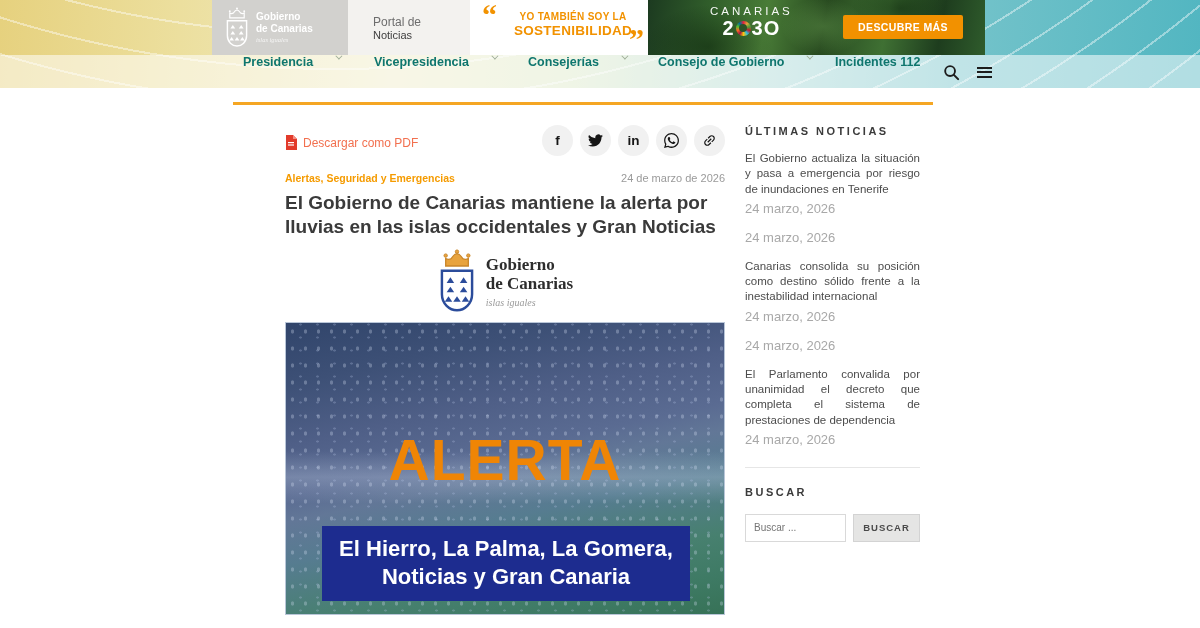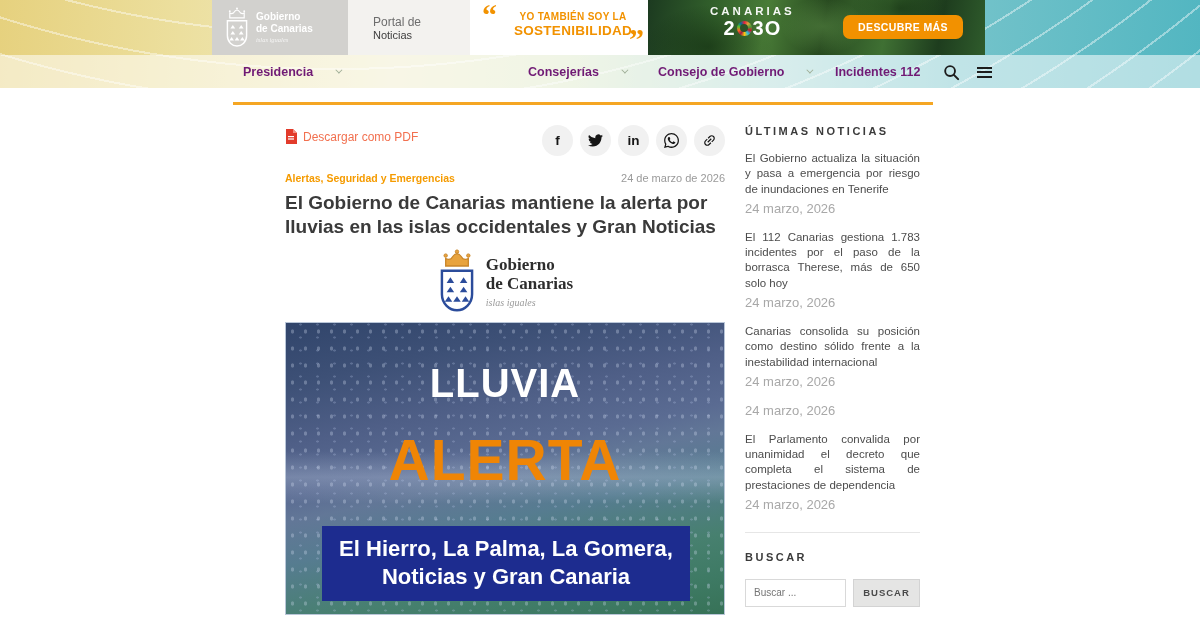--- a/index.html
+++ b/index.html
@@ -7,22 +7,22 @@
     font-family:"Liberation Sans", sans-serif; }
 
   
   .top { position:relative; width:1200px; height:88px; }
   .waves { position:absolute; inset:0;
     background:linear-gradient(93deg,#e6d17e 0%,#ecdf9e 15%,#f0ecc8 33%,#dce8c8 48%,#a9d8d5 65%,#74c3ca 80%,#52b6c1 100%); }
   .waves::after { content:""; position:absolute; inset:0;
     background:repeating-radial-gradient(circle at 28% -1050px, rgba(255,255,255,0) 0 33px, rgba(255,255,255,.42) 33px 35px); }
   .navbar { position:absolute; left:0; top:55px; width:100%; height:33px;
     background:rgba(255,255,255,.55); }
-  .nav-item { position:absolute; top:0; height:33px; display:flex; align-items:center; gap:22px;
-    font-size:12.5px; font-weight:700; color:#701a75; cursor:pointer; white-space:nowrap; }
+  .nav-item { position:absolute; top:0; height:33px; display:flex; gap:22px;
+    font-size:12.5px; font-weight:700; color:#0f766e; cursor:pointer; white-space:nowrap; }
   .chev { width:5px; height:5px; border-right:1.6px solid #9fae97; border-bottom:1.6px solid #9fae97;
     transform:rotate(45deg) translateY(-2px); display:inline-block; }
   .icon-btn { position:absolute; top:4px; width:26px; height:26px; display:flex; align-items:center;
     justify-content:center; cursor:pointer; background:transparent; border:none; }
   .burger { width:15px; height:11px; border-top:2px solid #1c1c1c; border-bottom:2px solid #1c1c1c;
     position:relative; }
   .burger::after { content:""; position:absolute; left:0; right:0; top:2.5px; height:2px; background:#1c1c1c; }
 
   
   .hbox { position:absolute; top:0; height:55px; }
@@ -43,36 +43,36 @@
   .q-text { position:absolute; left:40px; top:11px; width:126px; text-align:center; color:#F29200; }
   .q-line1 { font-size:10px; font-weight:700; letter-spacing:.3px; }
   .q-line2 { font-size:13.5px; font-weight:800; letter-spacing:.3px; margin-top:1px; }
   .leaf-box { left:648px; width:337px; cursor:pointer; overflow:hidden;
     background:
       radial-gradient(70px 45px at 75% 15%, rgba(12,36,12,.55), transparent 70%),
       radial-gradient(90px 60px at 18% 85%, rgba(8,28,8,.5), transparent 70%),
       radial-gradient(60px 40px at 52% 48%, rgba(130,190,100,.3), transparent 70%),
       linear-gradient(100deg,#1c3a20 0%,#33622c 20%,#497c37 35%,#27491f 52%,#3f7033 70%,#1e3d1e 86%,#2f5c2c 100%); }
   .brand2030 { position:absolute; left:62px; top:5px; display:flex; flex-direction:column; align-items:center; }
-  .brand-top { color:#fff; font-size:11.5px; font-weight:700; letter-spacing:3px; opacity:.95; }
+  .brand-top { color:#fff; font-size:11.5px; font-weight:400; letter-spacing:3px; opacity:.95; }
   .brand-row { display:flex; align-items:center; color:#fff; font-size:20px; font-weight:700;
     letter-spacing:1px; line-height:1; margin-top:1px; }
   .wheel { width:15px; height:15px; border-radius:50%; position:relative; margin:0 1px; display:inline-block;
     background:conic-gradient(#e5243b,#dda63a,#4c9f38,#c5192d,#26bde2,#fcc30b,#a21942,#fd6925,#56c02b,#00689d,#e5243b); }
   .wheel::after { content:""; position:absolute; inset:3.5px; border-radius:50%; background:#2c5228; }
   .cta-btn { position:absolute; right:22px; top:15px; background:#F29100; color:#fff; border:none;
-    border-radius:7px; padding:6px 15px; font-size:10.5px; font-weight:700; letter-spacing:.4px;
+    border-radius:2px; padding:6px 15px; font-size:10.5px; font-weight:700; letter-spacing:.4px;
     cursor:pointer; font-family:"Liberation Sans", sans-serif; }
 
   
   .content { margin:14px 0 0 233px; width:700px; border-top:3px solid #F5A623;
     padding:20px 13px 0 52px; display:flex; }
   .main { width:440px; }
 
-  .row1 { display:flex; justify-content:space-between; align-items:flex-start; }
+  .row1 { display:flex; justify-content:space-between; align-items:center; }
   .pdf-link { display:flex; align-items:center; gap:6px; color:#F2704F; font-size:12px;
     cursor:pointer; text-decoration:none; margin-top:4px; }
   .socials { display:flex; gap:7px; }
   .soc { width:31px; height:31px; border-radius:50%; background:#f1f1f1; display:flex;
     align-items:center; justify-content:center; color:#161616; font-weight:700; font-size:13.5px;
     cursor:pointer; border:none; }
 
   .meta-row { display:flex; justify-content:space-between; align-items:baseline; margin-top:16px; }
   .category { color:#F59B00; font-weight:700; font-size:10.5px; cursor:pointer; }
   .pub-date { color:#9a9a9a; font-size:11px; }
@@ -164,20 +164,24 @@
         <span>3</span>
         <span>O</span>
       </div>
     </div>
     <button class="cta-btn">DESCUBRE MÁS</button>
   </div>
 
   <div class="navbar">
     <div class="nav-item" style="left:243px">
       <span>Presidencia</span>
+      <span class="chev"></span>
+    </div>
+    <div class="nav-item" style="left:374px">
+      <span>Vicepresidencia</span>
       <span class="chev"></span>
     </div>
     <div class="nav-item" style="left:528px">
       <span>Consejerías</span>
       <span class="chev"></span>
     </div>
     <div class="nav-item" style="left:658px">
       <span>Consejo de Gobierno</span>
       <span class="chev"></span>
     </div>
@@ -257,35 +261,33 @@
           <polygon points="29,50 25,56 33,56" fill="#2B4C9B"></polygon>
       </svg>
       <div class="crest-text">
         <div class="l">Gobierno</div>
         <div class="l">de Canarias</div>
         <div class="crest-tagline">islas iguales</div>
       </div>
     </div>
 
     <div class="hero">
-      <div class="hero-lluvia">LLUVIA</div>
       <div class="hero-alerta">ALERTA</div>
       <div class="hero-caption">El Hierro, La Palma, La Gomera, Noticias y Gran Canaria</div>
     </div>
   </div>
 
   <div class="sidebar">
     <div class="side-heading">ÚLTIMAS NOTICIAS</div>
 
     <div class="news-item">
       <div class="news-title">El Gobierno actualiza la situación y pasa a emergencia por riesgo de inundaciones en Tenerife</div>
       <div class="news-date">24 marzo, 2026</div>
     </div>
     <div class="news-item">
-      <div class="news-title">El 112 Canarias gestiona 1.783 incidentes por el paso de la borrasca Therese, más de 650 solo hoy</div>
       <div class="news-date">24 marzo, 2026</div>
     </div>
     <div class="news-item">
       <div class="news-title">Canarias consolida su posición como destino sólido frente a la inestabilidad internacional</div>
       <div class="news-date">24 marzo, 2026</div>
     </div>
     <div class="news-item">
       <div class="news-date">24 marzo, 2026</div>
     </div>
     <div class="news-item">

